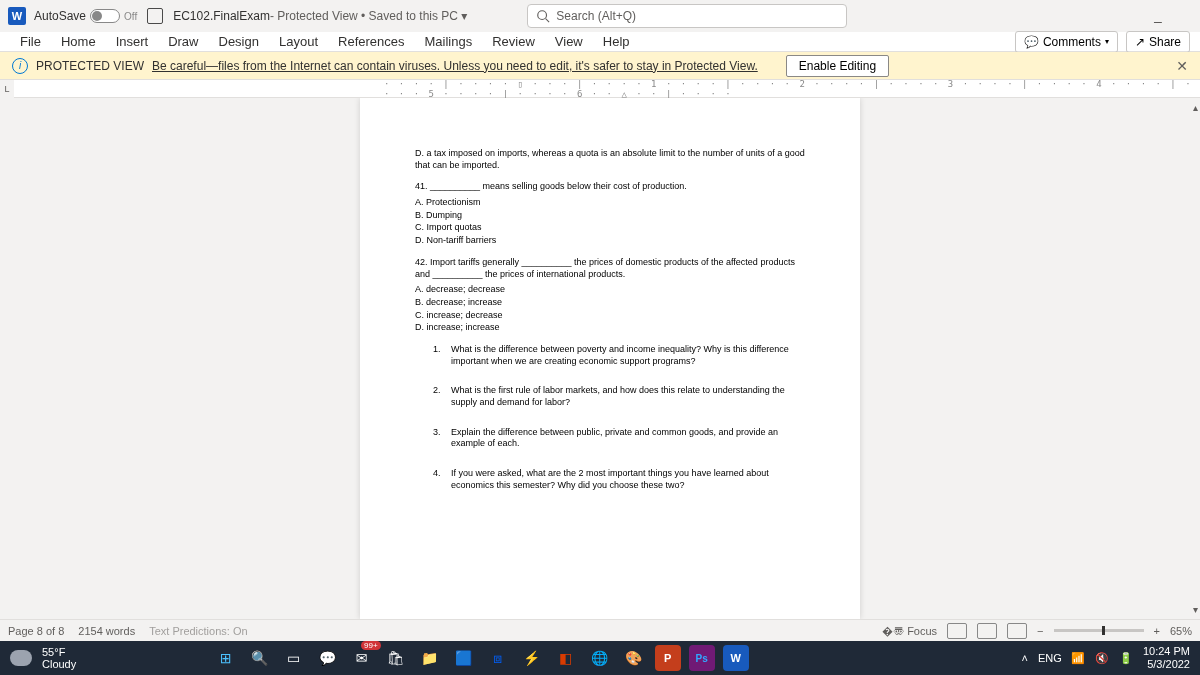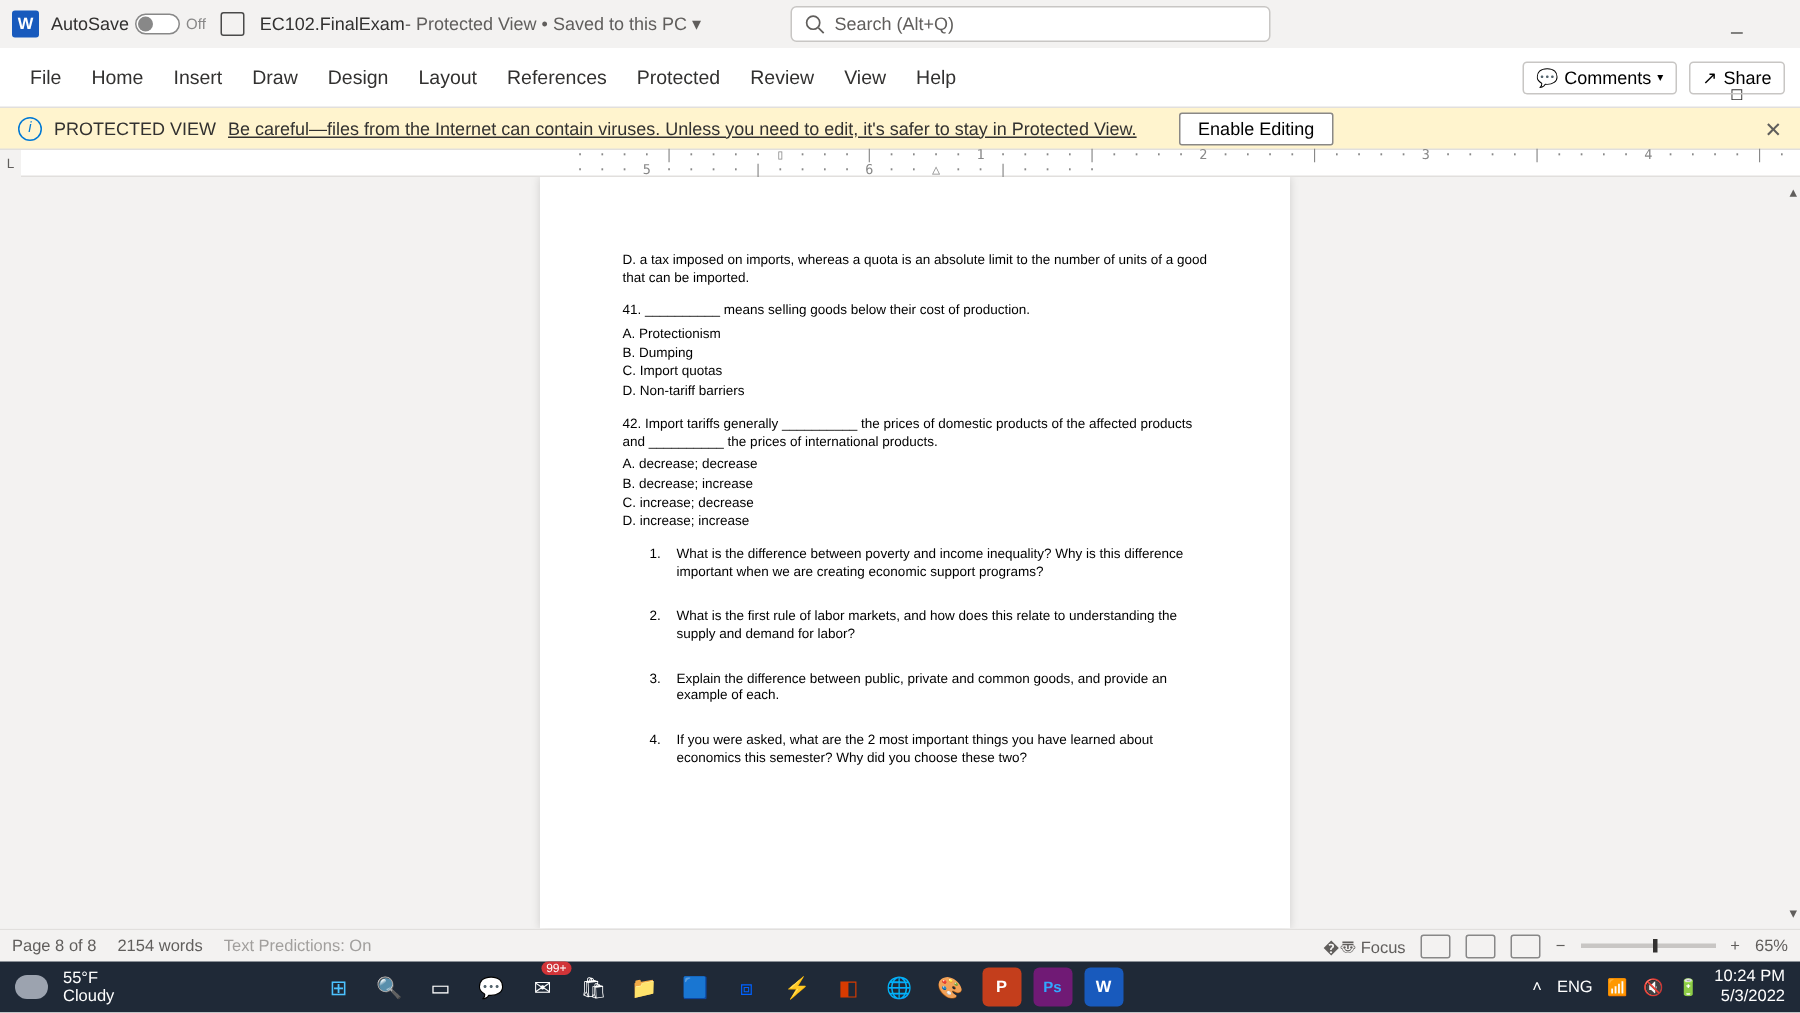--- a/index.html
+++ b/index.html
@@ -12,21 +12,21 @@
 .toggle::after { content: ""; width: 10px; height: 10px; background: #888; border-radius: 50%; position: absolute; left: 1px; top: 1px; }
 .save-icon { width: 16px; height: 16px; border: 1.5px solid #4a4a4a; border-radius: 2px; margin-right: 10px; position: relative; }
 .doc-title { color: #323130; }
 .doc-status { color: #605e5c; }
 .search-box { margin-left: 60px; width: 320px; height: 24px; border: 1px solid #c8c6c4; border-radius: 4px; display: flex; align-items: center; padding: 0 8px; background: #fff; color: #605e5c; gap: 6px; }
 .search-icon-svg { width: 14px; height: 14px; }
 .title-right { margin-left: auto; display: flex; align-items: center; gap: 12px; flex-direction: column; }
 .avatar { width: 24px; height: 24px; border-radius: 50%; background: linear-gradient(135deg,#8b5a3c,#6b4226); }
 .win-btn { width: 38px; height: 28px; display: flex; align-items: center; justify-content: center; color: #323130; font-size: 11px; }
 
-.ribbon-tabs { height: 40px; display: flex; align-items: center; padding: 0 10px; font-size: 13px; border-bottom: 1px solid #e1dfdd; }
+.ribbon-tabs { height: 20px; display: flex; align-items: center; padding: 0 10px; font-size: 13px; border-bottom: 1px solid #e1dfdd; }
 .ribbon-tab { padding: 6px 10px; cursor: pointer; color: #323130; }
 .ribbon-right { margin-left: auto; display: flex; align-items: center; gap: 8px; }
 .btn-outline { border: 1px solid #c8c6c4; border-radius: 3px; padding: 3px 8px; font-size: 12px; display: flex; align-items: center; gap: 4px; }
 
 .protected-bar { height: 28px; background: #fff4ce; display: flex; align-items: center; padding: 0 12px; font-size: 12px; color: #323130; border-bottom: 1px solid #e1dfdd; gap: 8px; }
 .info-icon { width: 16px; height: 16px; border: 1.5px solid #0078d4; border-radius: 50%; color: #0078d4; display: flex; align-items: center; justify-content: center; font-size: 10px; font-style: italic; }
 .protected-link { text-decoration: underline; color: #323130; }
 .enable-btn { margin-left: 20px; border: 1px solid #8a8886; background: #fff; padding: 3px 12px; font-size: 12px; border-radius: 2px; }
 .close-x { margin-left: auto; font-size: 14px; color: #605e5c; }
 
@@ -96,21 +96,21 @@
 </div>
 
 <div class="ribbon-tabs">
   <div class="ribbon-tab">File</div>
   <div class="ribbon-tab">Home</div>
   <div class="ribbon-tab">Insert</div>
   <div class="ribbon-tab">Draw</div>
   <div class="ribbon-tab">Design</div>
   <div class="ribbon-tab">Layout</div>
   <div class="ribbon-tab">References</div>
-  <div class="ribbon-tab">Protected</div>
+  <div class="ribbon-tab">Mailings</div>
   <div class="ribbon-tab">Review</div>
   <div class="ribbon-tab">View</div>
   <div class="ribbon-tab">Help</div>
   <div class="ribbon-right">
     <div class="btn-outline">
       <span>💬</span>
       <span>Comments</span>
       <span style="font-size:8px">▾</span>
     </div>
     <div class="btn-outline">

